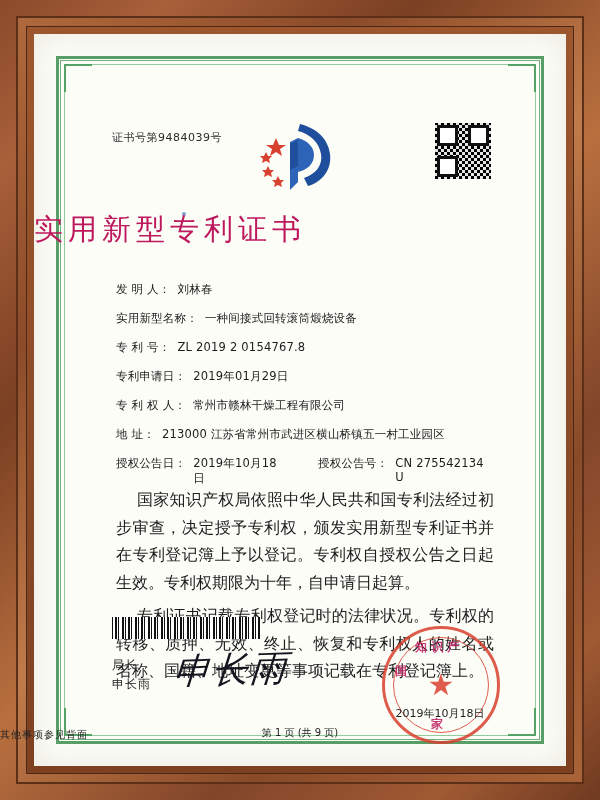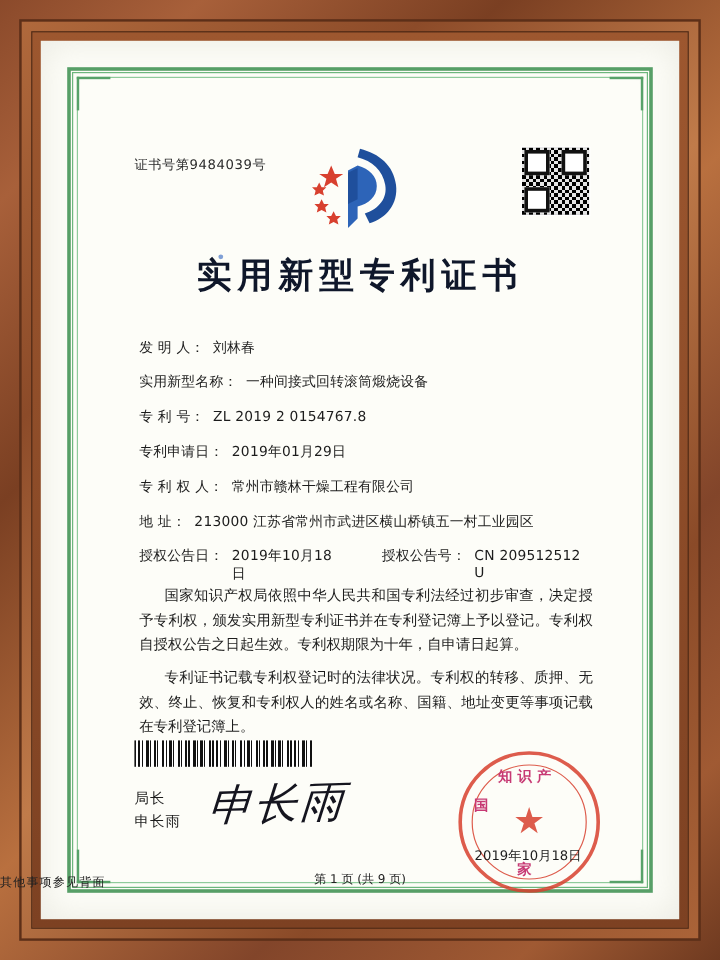--- a/index.html
+++ b/index.html
@@ -123,25 +123,25 @@
     height: 78px;
     display: flex;
     align-items: center;
     justify-content: center;
   }
 
   .main-title {
     position: absolute;
     left: 0; right: 0;
     top: 176px;
-    text-align: center;
+    text-align: left;
     font-size: 29px;
-    font-weight: bold;
+    font-weight: normal;
     letter-spacing: 5px;
-    color: #0f172a;
+    color: #be185d;
     font-family: "DejaVu Sans", sans-serif;
   }
 
   
   .fields {
     position: absolute;
     left: 82px;
     top: 248px;
     width: 380px;
   }
@@ -168,21 +168,21 @@
     display: inline-block;
     width: 30px;
   }
 
   
   .body-text {
     position: absolute;
     left: 82px;
     top: 452px;
     width: 378px;
-    font-size: 12px;
+    font-size: 16px;
     line-height: 1.72;
     color: #1d1d1d;
     text-align: justify;
     font-family: "DejaVu Sans", sans-serif;
   }
   .body-text p {
     margin: 0 0 6px 0;
     text-indent: 21px;
   }
 
@@ -351,21 +351,21 @@
       </div>
       <div class="field-row">
         <span class="field-label">地        址：</span>
         <span class="field-value">213000 江苏省常州市武进区横山桥镇五一村工业园区</span>
       </div>
       <div class="field-row dual">
         <span class="field-label">授权公告日：</span>
         <span class="field-value">2019年10月18日</span>
         <span class="field-sep"></span>
         <span class="field-label">授权公告号：</span>
-        <span class="field-value">CN 209512512 U</span>
+        <span class="field-value">CN 275542134 U</span>
       </div>
     </div>
 
     <div class="body-text">
       <p>国家知识产权局依照中华人民共和国专利法经过初步审查，决定授予专利权，颁发实用新型专利证书并在专利登记簿上予以登记。专利权自授权公告之日起生效。专利权期限为十年，自申请日起算。</p>
       <p>专利证书记载专利权登记时的法律状况。专利权的转移、质押、无效、终止、恢复和专利权人的姓名或名称、国籍、地址变更等事项记载在专利登记簿上。</p>
     </div>
 
     <div class="barcode"></div>
 

